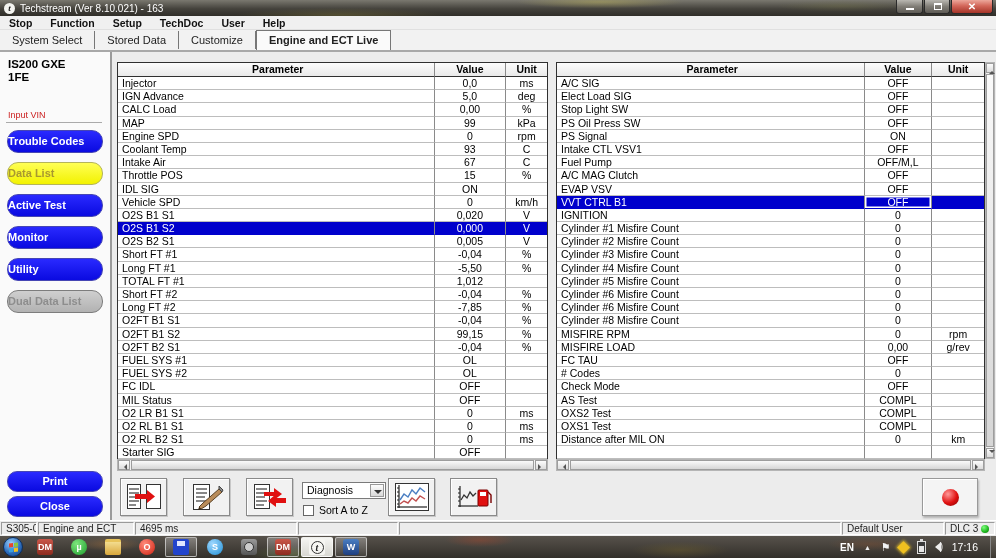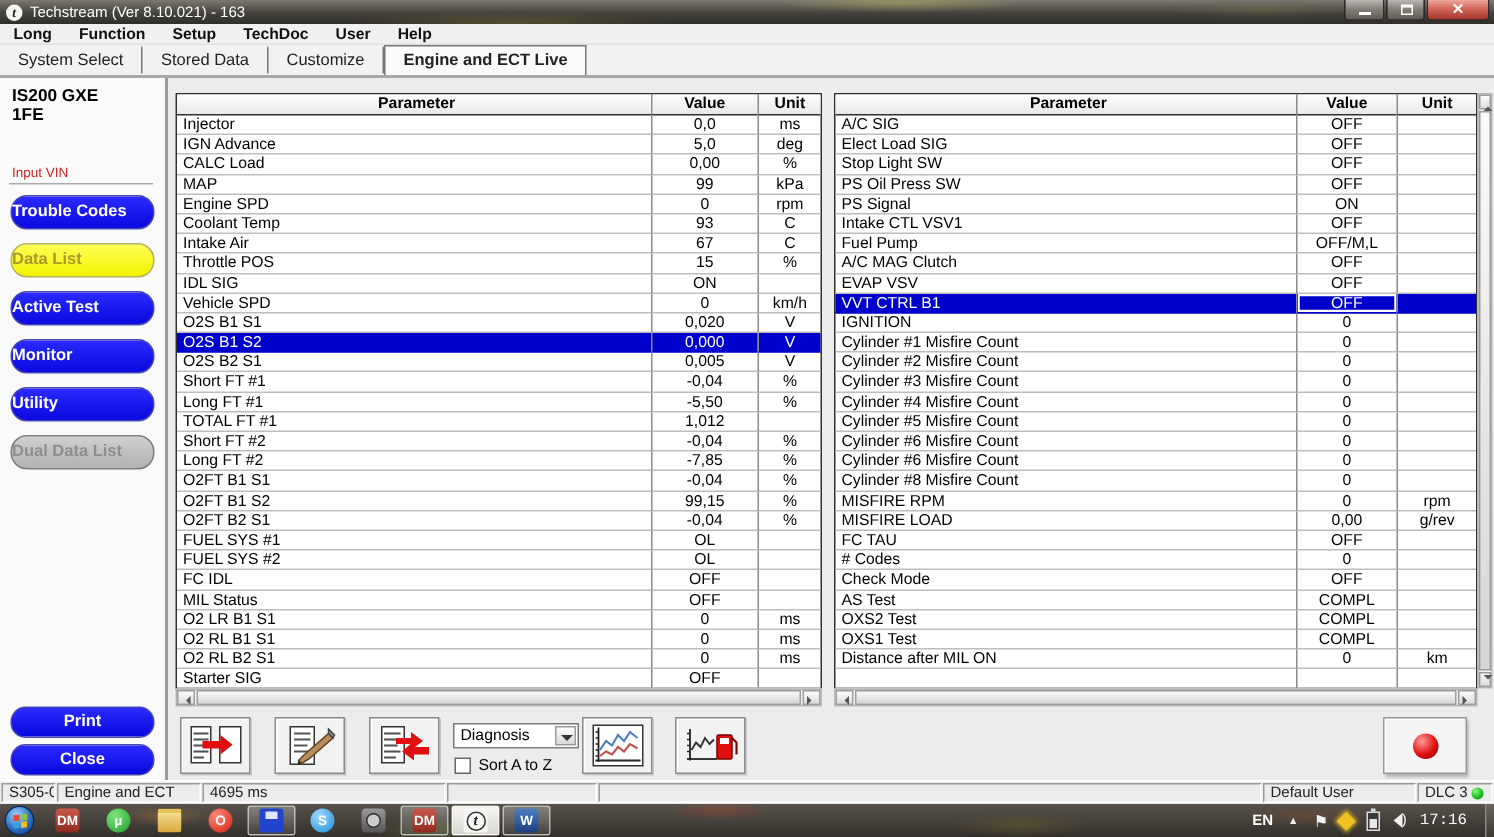--- a/index.html
+++ b/index.html
@@ -159,21 +159,21 @@
   #tray-lang{font-size:10px;font-weight:bold;margin-right:10px;}
   #tray-up{font-size:7px;margin-right:10px;color:#eee;}
   #tray-flag{font-size:11px;margin-right:8px;color:#f2f2f2;}
   #tray-star{width:9px;height:9px;background:#f0c020;margin-right:9px;transform:rotate(45deg);
     box-shadow:0 0 3px 1px rgba(240,200,40,.8);}
   #tray-batt{width:9px;height:13px;border:1px solid #ddd;background:#3a3a3a;position:relative;margin-right:9px;}
   #tray-batt::before{content:"";position:absolute;top:-3px;left:2px;width:3px;height:2px;background:#ddd;}
   #tray-batt::after{content:"";position:absolute;bottom:1px;left:1px;right:1px;height:6px;background:#e8e8e8;}
   #tray-spk{width:0;height:0;border:5px solid transparent;border-right:6px solid #eee;border-left:none;margin-right:3px;position:relative;}
   #tray-spk::after{content:")";position:absolute;left:5px;top:-6px;color:#eee;font-size:10px;}
-  #tray-time{font-size:10.5px;margin:0 12px 0 8px;font-family:Liberation Mono, monospace;}
+  #tray-time{font-size:10.5px;margin:0 12px 0 8px;}
   #show-desktop{width:6px;height:100%;border-left:1px solid #888;background:linear-gradient(#6a665e,#3c3832);}
 
   svg{display:block;}
 </style>
 </head>
 <body>
 
 <div id="titlebar">
   <div id="title-logo">t</div>
   <span>Techstream (Ver 8.10.021) - 163</span>
@@ -184,21 +184,21 @@
     <div class="wbtn max">
         <div class="glyph-max"></div>
       </div>
     <div class="wbtn close">
         <div class="glyph-close">✕</div>
       </div>
   </div>
 </div>
 
 <div id="menubar">
-    <span class="menu-item">Long</span>
+    <span class="menu-item">Stop</span>
     <span class="menu-item">Function</span>
     <span class="menu-item">Setup</span>
     <span class="menu-item">TechDoc</span>
     <span class="menu-item">User</span>
     <span class="menu-item">Help</span>
   </div>
 
 <div id="tabbar">
     <span class="tab">System Select</span>
     <span class="tab">Stored Data</span>

